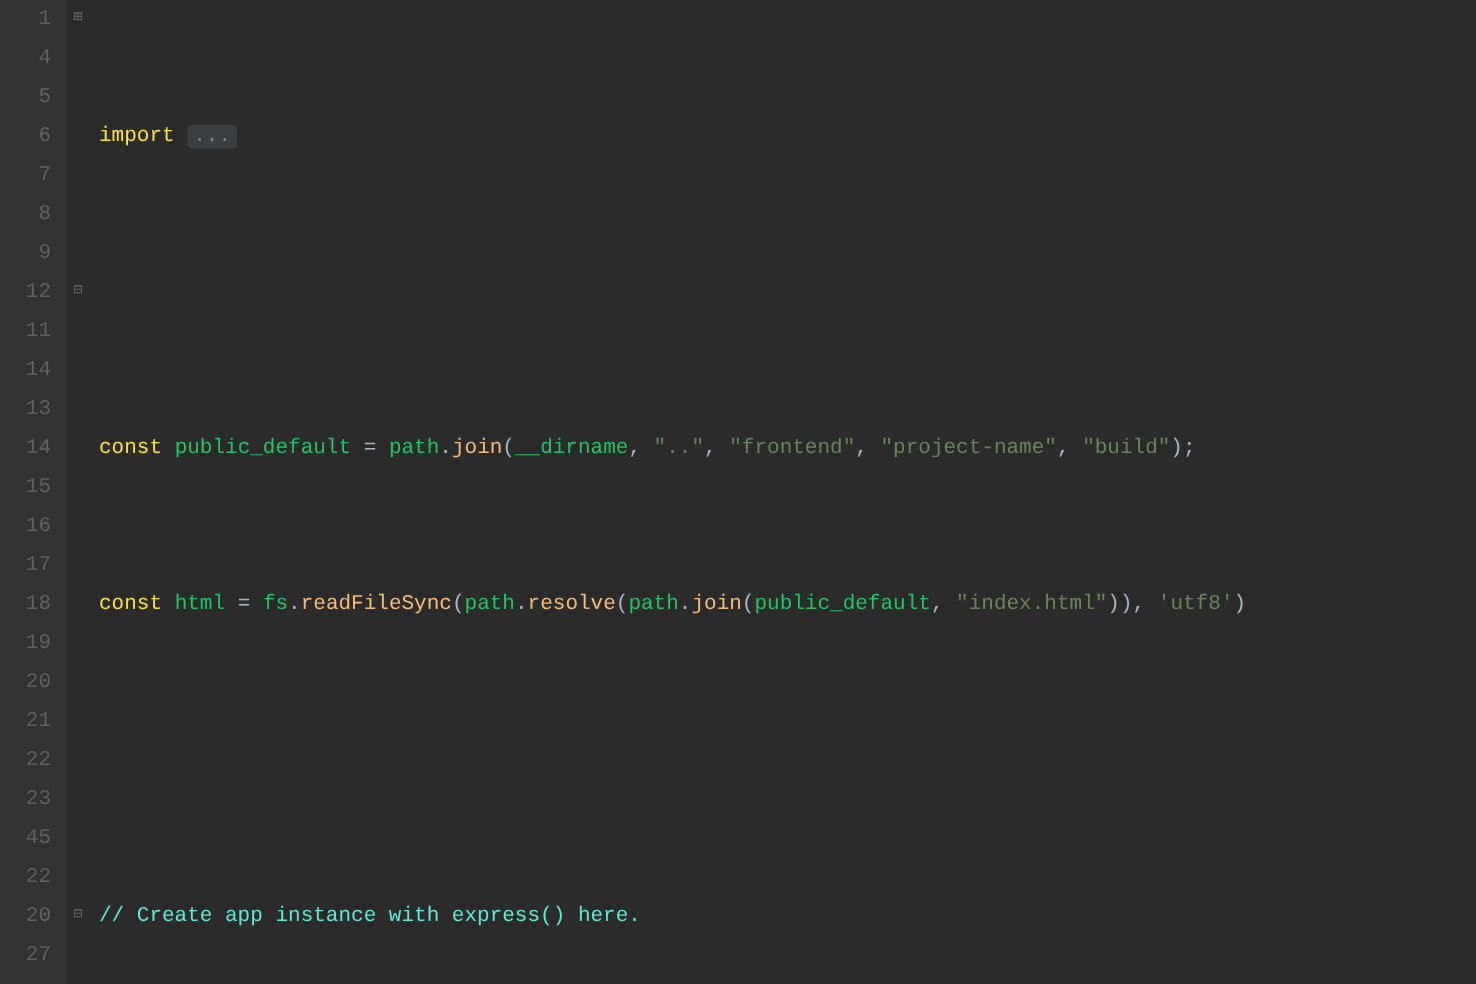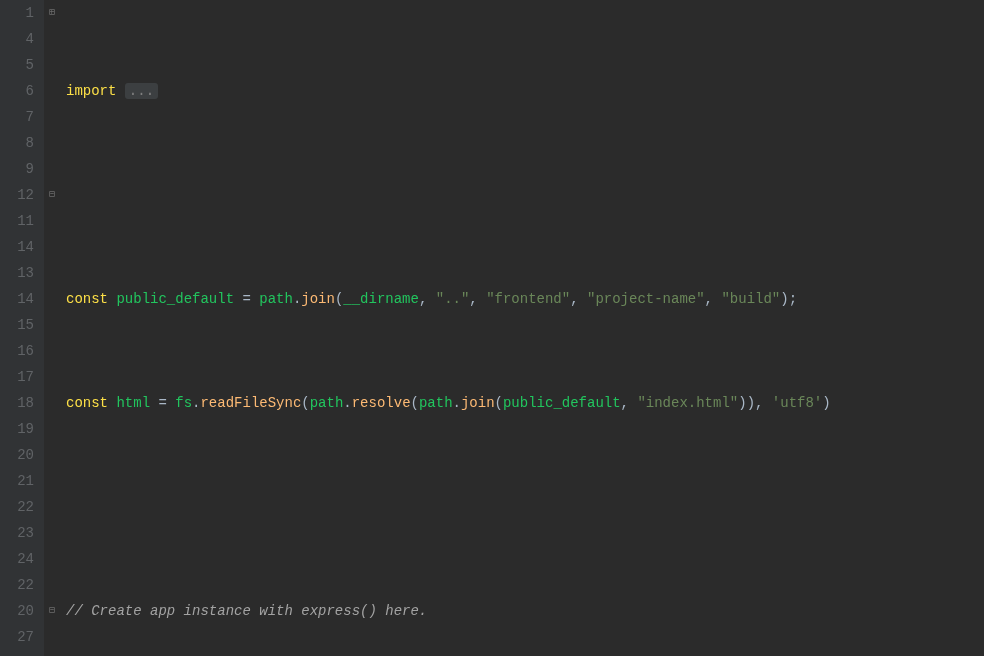--- a/index.html
+++ b/index.html
@@ -53,21 +53,21 @@
     white-space: pre;
     padding-left: 4px;
   }
   .code .row { height: 26px; }
 
   
   .kw   { color: #fde047; }           
   .ident{ color: #22c55e; }           
   .fn   { color: #fdba74; }           
   .str  { color: #6a8759; }
-  .cmt  { color: #a3a3a3; font-style: italic; }
+  .cmt  { color: #5eead4; }
   .folded {
     background: #3c3f41;
     color: #808080;
     padding: 0 4px;
     border-radius: 3px;
   }
 </style>
 </head>
 <body>
 
@@ -88,21 +88,21 @@
     <div class="ln">14</div>
     <div class="ln">15</div>
     <div class="ln">16</div>
     <div class="ln">17</div>
     <div class="ln">18</div>
     <div class="ln">19</div>
     <div class="ln">20</div>
     <div class="ln">21</div>
     <div class="ln">22</div>
     <div class="ln">23</div>
-    <div class="ln">24</div>
+    <div class="ln">45</div>
     <div class="ln">22</div>
     <div class="ln">20</div>
     <div class="ln">27</div>
   </div>
 
   <div class="fold-col">
     <span class="fold-mark" style="top:7px">⊞</span>
     <span class="fold-mark" style="top:189px">⊟</span>
     <span class="fold-mark" style="top:605px">⊟</span>
   </div>

